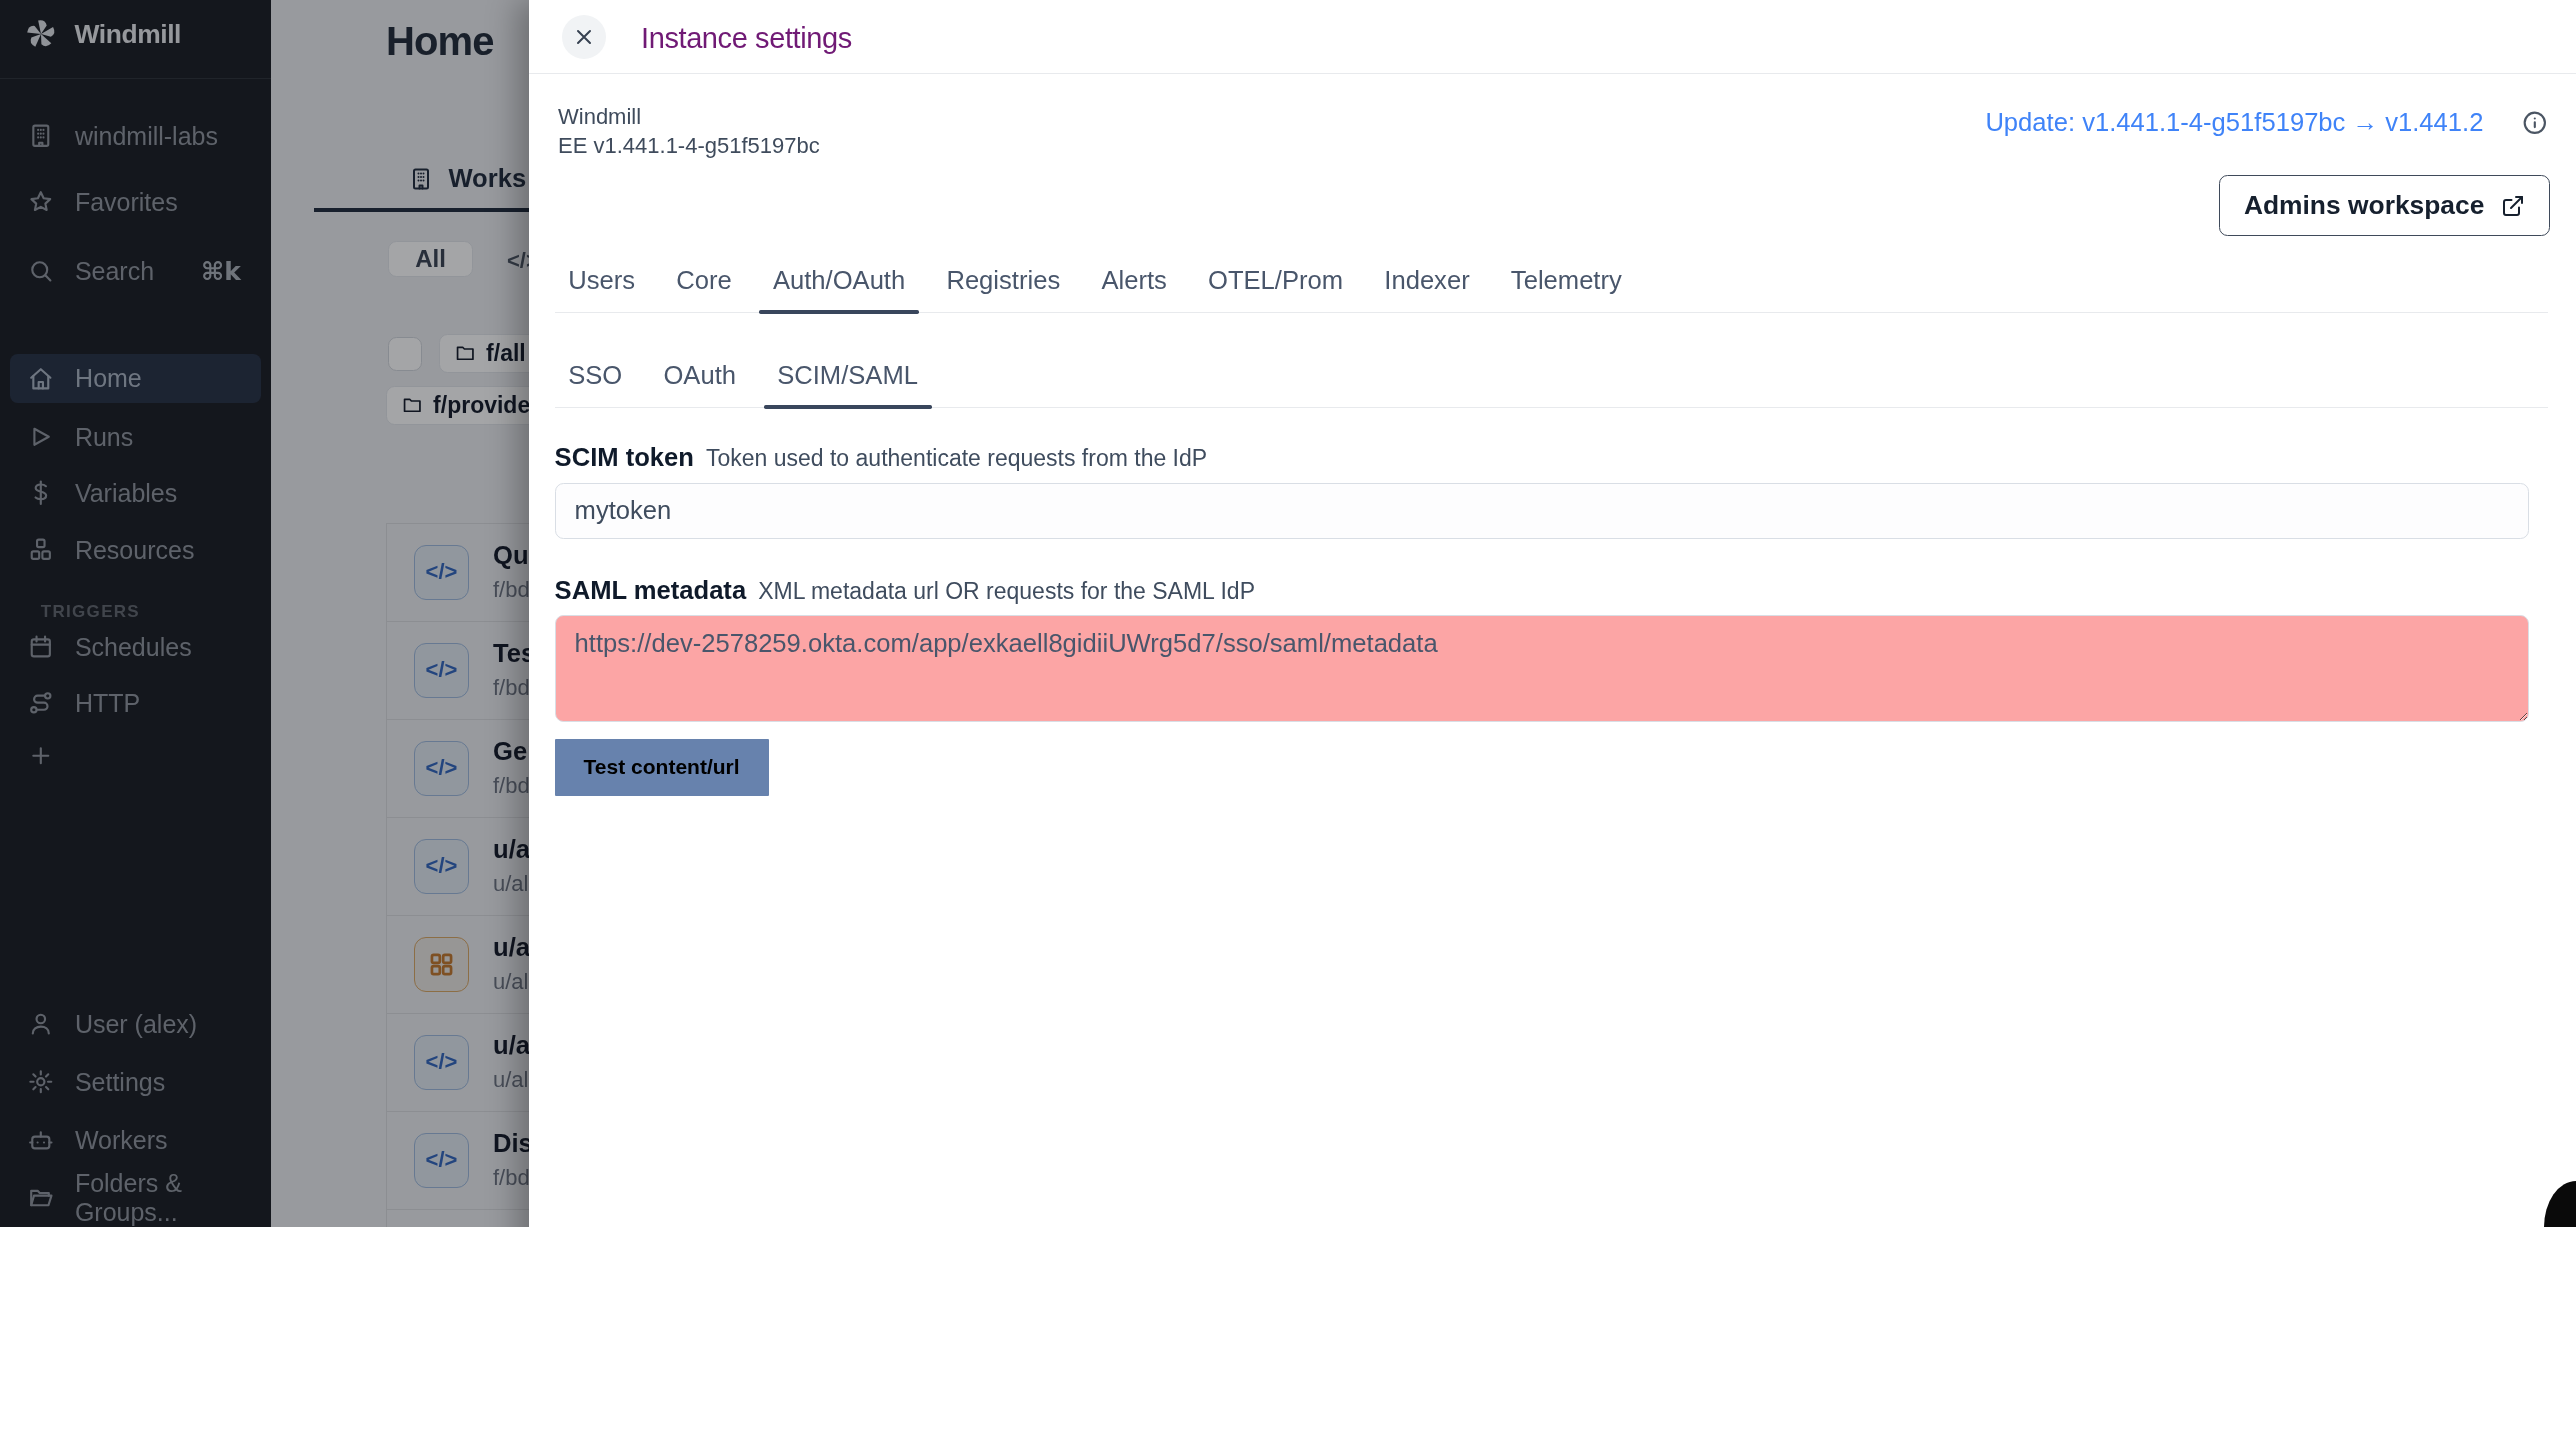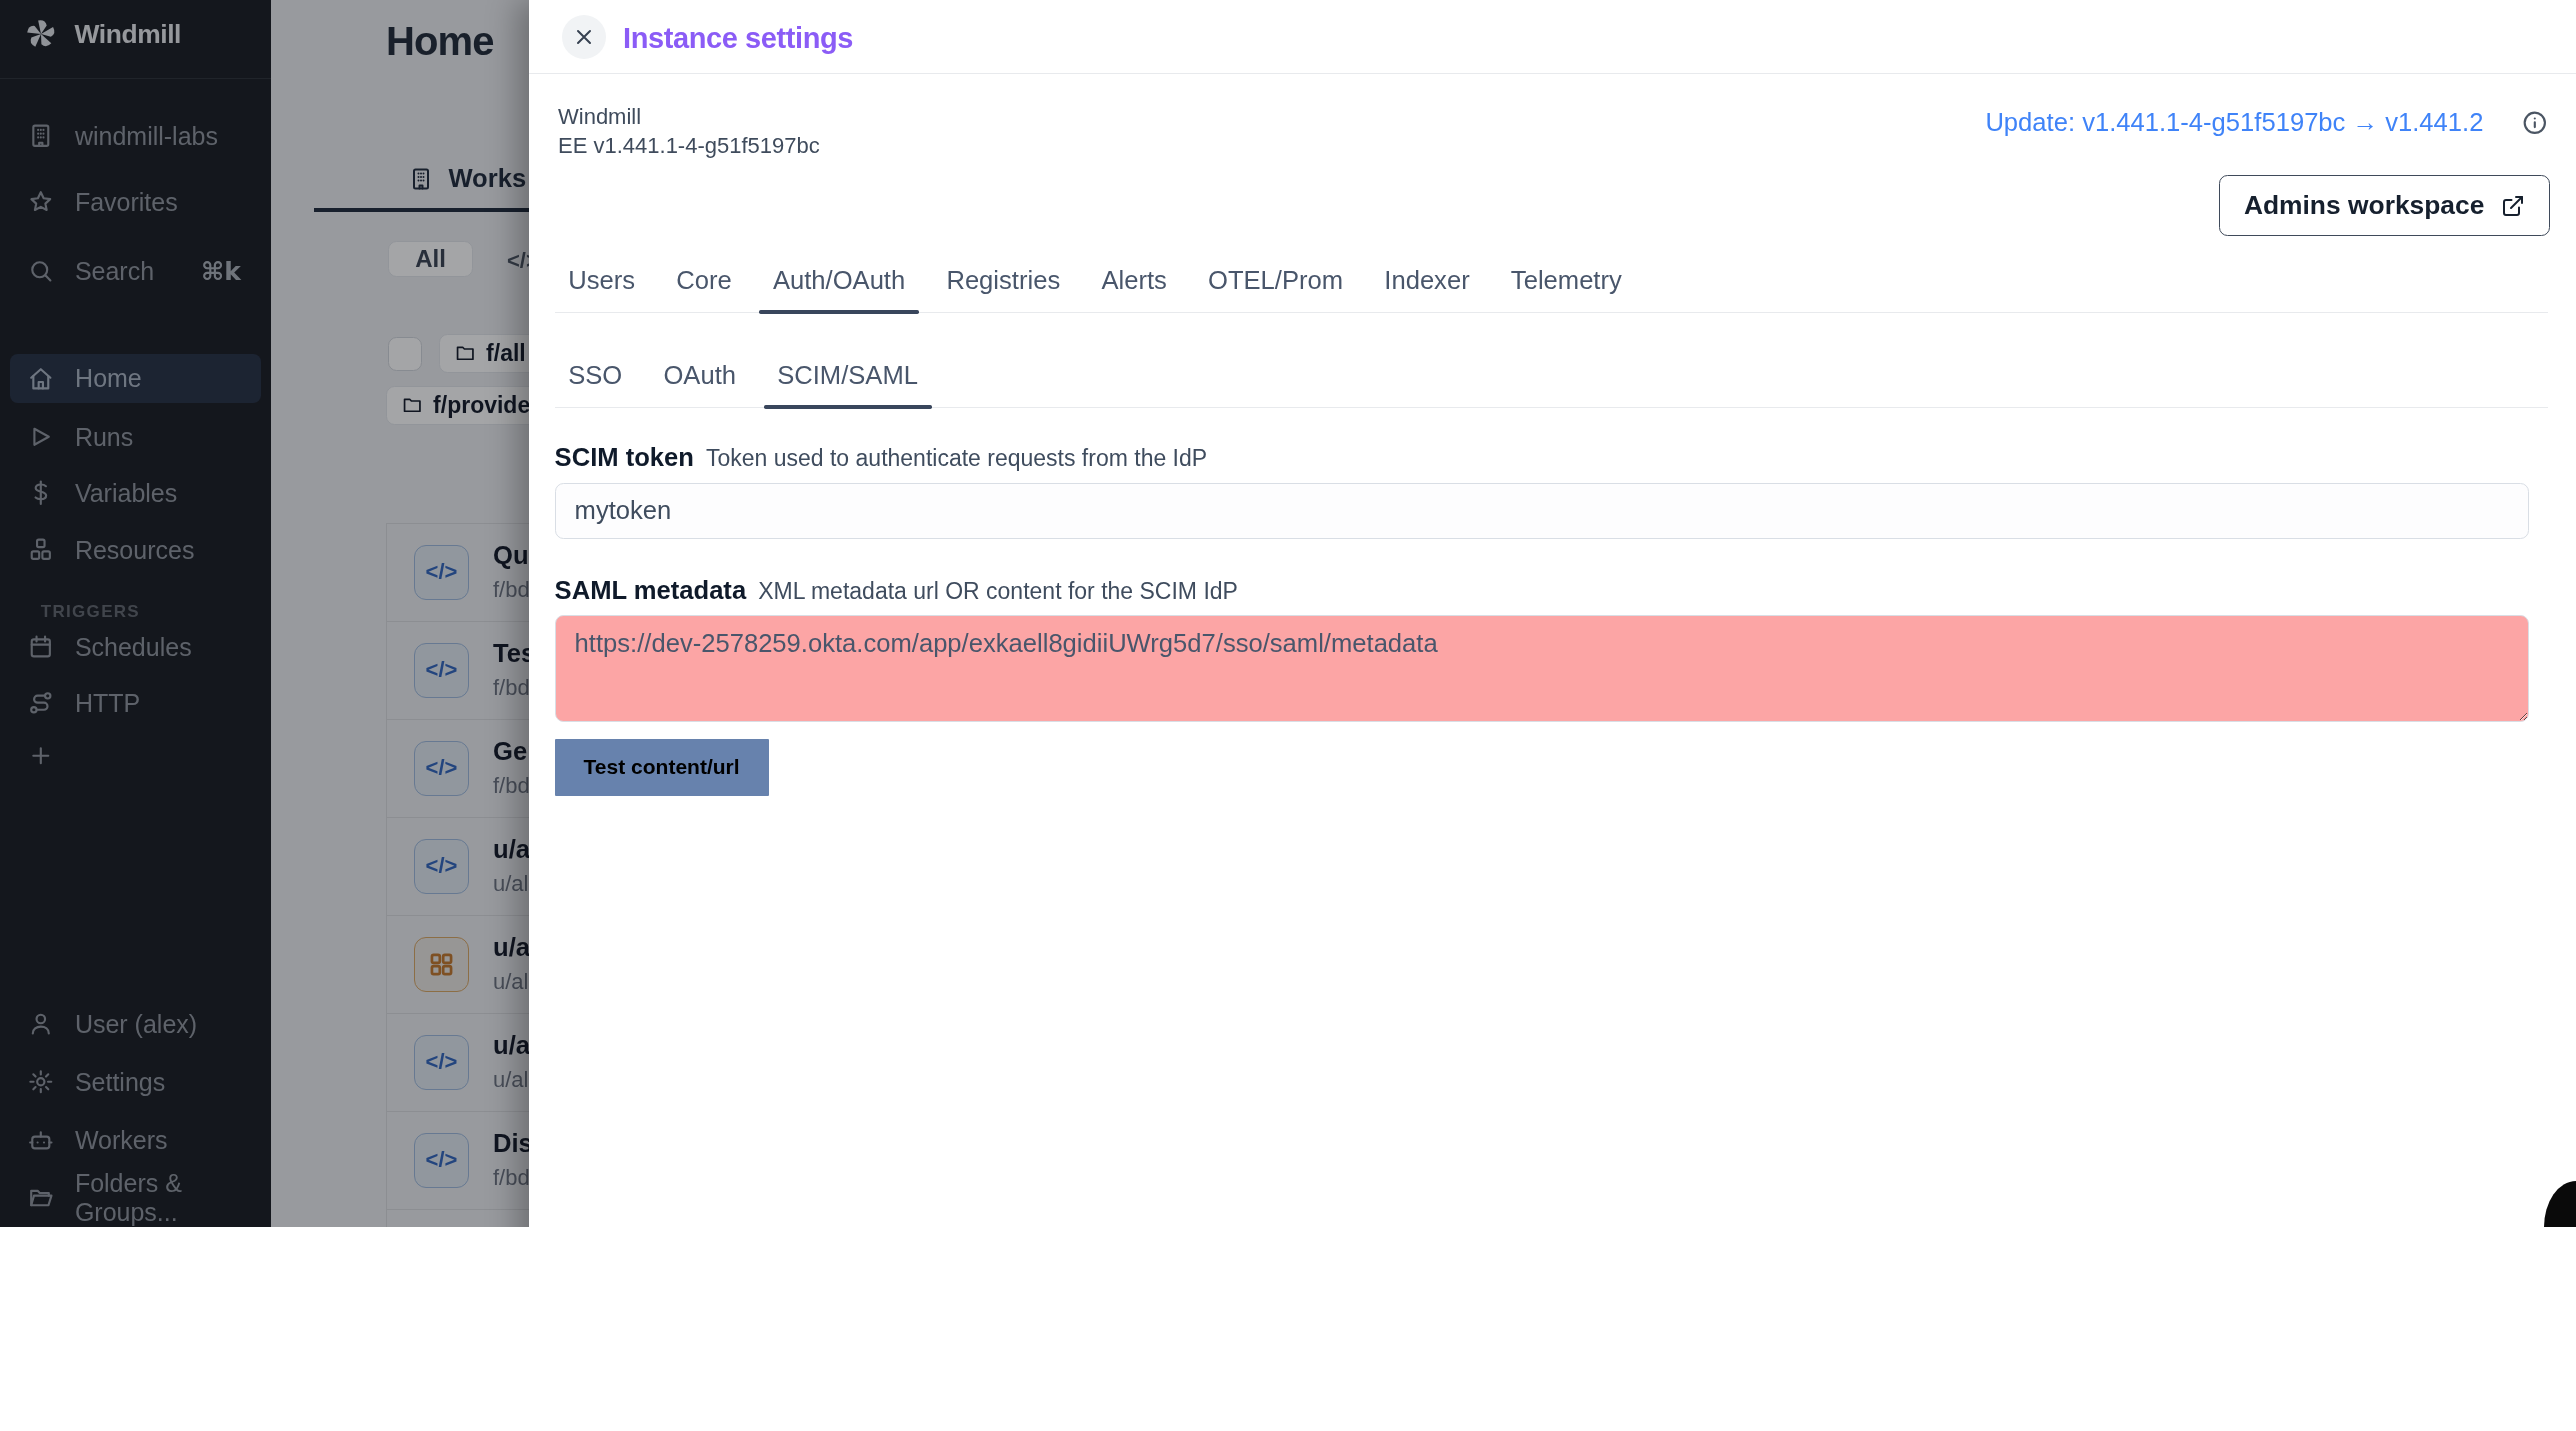--- a/index.html
+++ b/index.html
@@ -50,21 +50,21 @@
   .item-sub { position:absolute; left:106px; top:53px; font-size:22px; color:#6b7280; white-space:nowrap; }
 
   
   .backdrop { position:absolute; left:0; top:0; width:529px; height:1431px; background:rgba(16,18,24,0.38); z-index:5; }
 
   
   .drawer { position:absolute; left:529px; top:0; width:2047px; height:1431px; background:#fff; z-index:10;
             box-shadow:-12px 0 29px rgba(0,0,0,0.28); }
   .close-btn { position:absolute; left:33px; top:14.5px; width:44px; height:44px; border-radius:50%;
                background:#f1f3f5; border:none; display:flex; align-items:center; justify-content:center; cursor:pointer; }
-  .drawer-title { position:absolute; left:94px; top:22px; font-size:29px; font-weight:700; color:#8b5cf6; letter-spacing:-0.4px; }
+  .drawer-title { position:absolute; left:112px; top:22px; font-size:29px; font-weight:400; color:#701a75; letter-spacing:-0.4px; }
   .drawer-hr { position:absolute; left:0; top:73px; width:100%; border-top:0.9px solid #e8eaed; }
   .version-block { position:absolute; left:29px; top:102px; font-size:22px; color:#3f4b5c; line-height:29px; }
   .update-row { position:absolute; right:28px; top:108px; display:flex; align-items:center; gap:39px; }
   .update-link { font-size:25.6px; color:#3f83f8; text-decoration:none; cursor:pointer; }
   .admins-btn { position:absolute; right:25.6px; top:175px; height:61px; padding:16px 24px; background:#fff;
                 border:1.7px solid #3f4a5a; border-radius:8.5px; display:flex; align-items:center; gap:17px;
                 font-size:26.4px; font-weight:700; color:#16202e; cursor:pointer; }
   .tabs { position:absolute; left:25.6px; right:28px; display:flex; gap:14px; border-bottom:1.7px solid #e8eaed; }
   .tabs.level1 { top:256px; }
   .tabs.level2 { top:351px; }
@@ -393,21 +393,21 @@
     <div class="form">
       <div class="field-label-row">
         <span class="field-label">SCIM token</span>
         <span class="field-desc">Token used to authenticate requests from the IdP</span>
       </div>
       <input class="text-input" type="text" value="mytoken" style="">
 
       <div class="group2">
         <div class="field-label-row">
           <span class="field-label">SAML metadata</span>
-          <span class="field-desc">XML metadata url OR content for the SCIM IdP</span>
+          <span class="field-desc">XML metadata url OR requests for the SAML IdP</span>
         </div>
         <textarea class="text-area" style="">https://dev-2578259.okta.com/app/exkaell8gidiiUWrg5d7/sso/saml/metadata</textarea>
       </div>
 
       <button class="test-btn">Test content/url</button>
     </div>
 
     <button class="save-btn">Save</button>
   </section>
 

